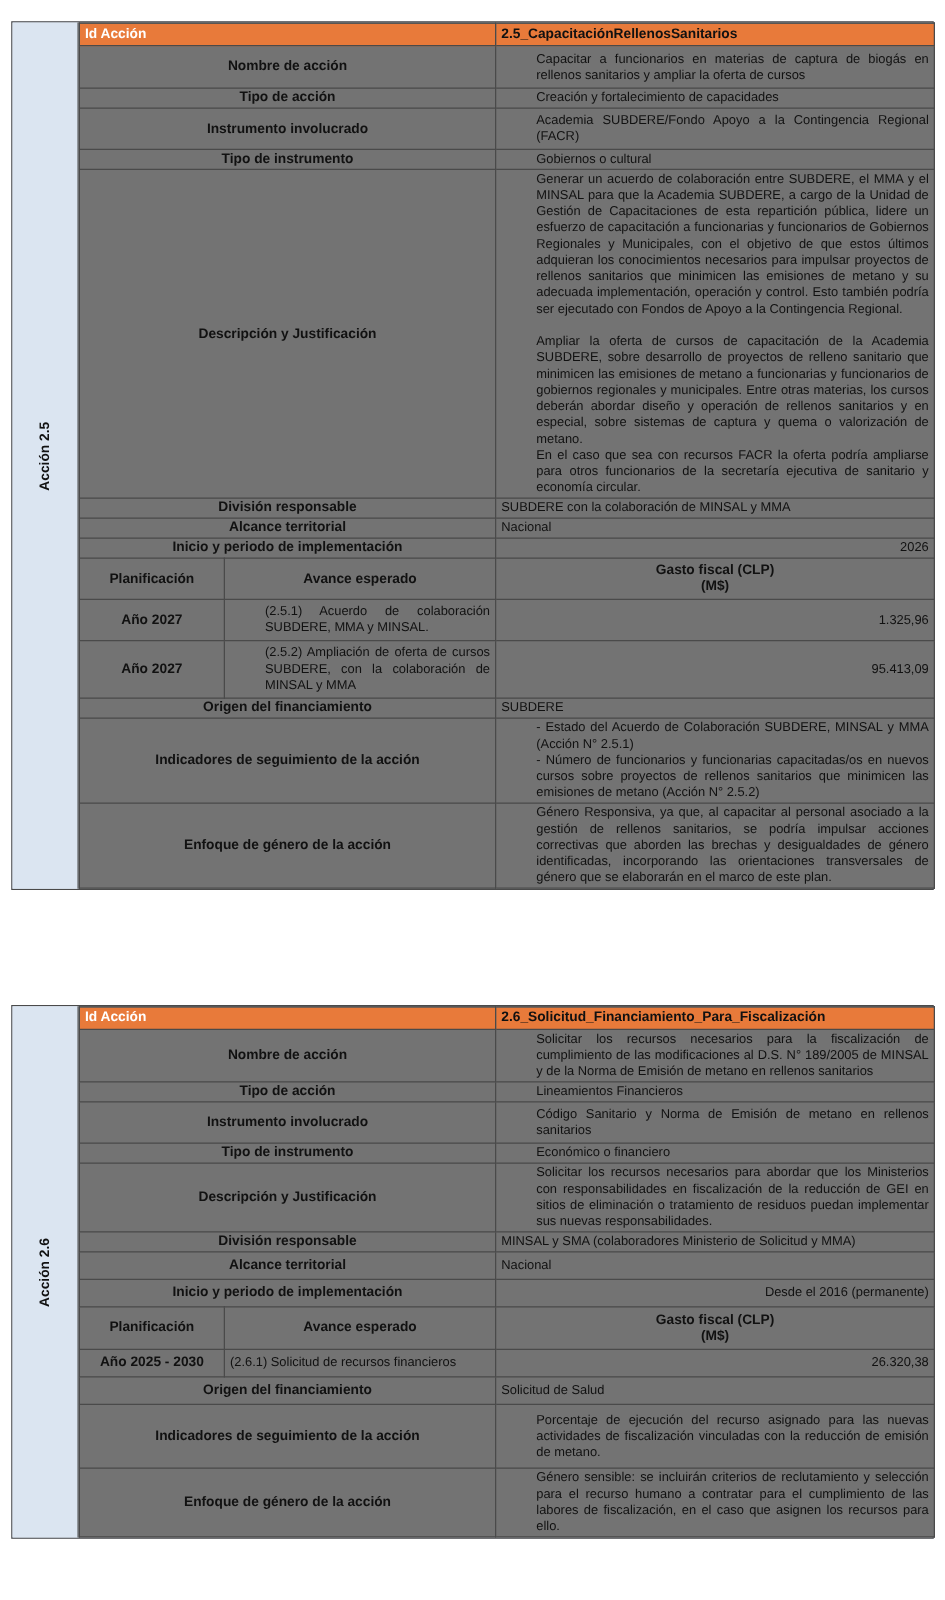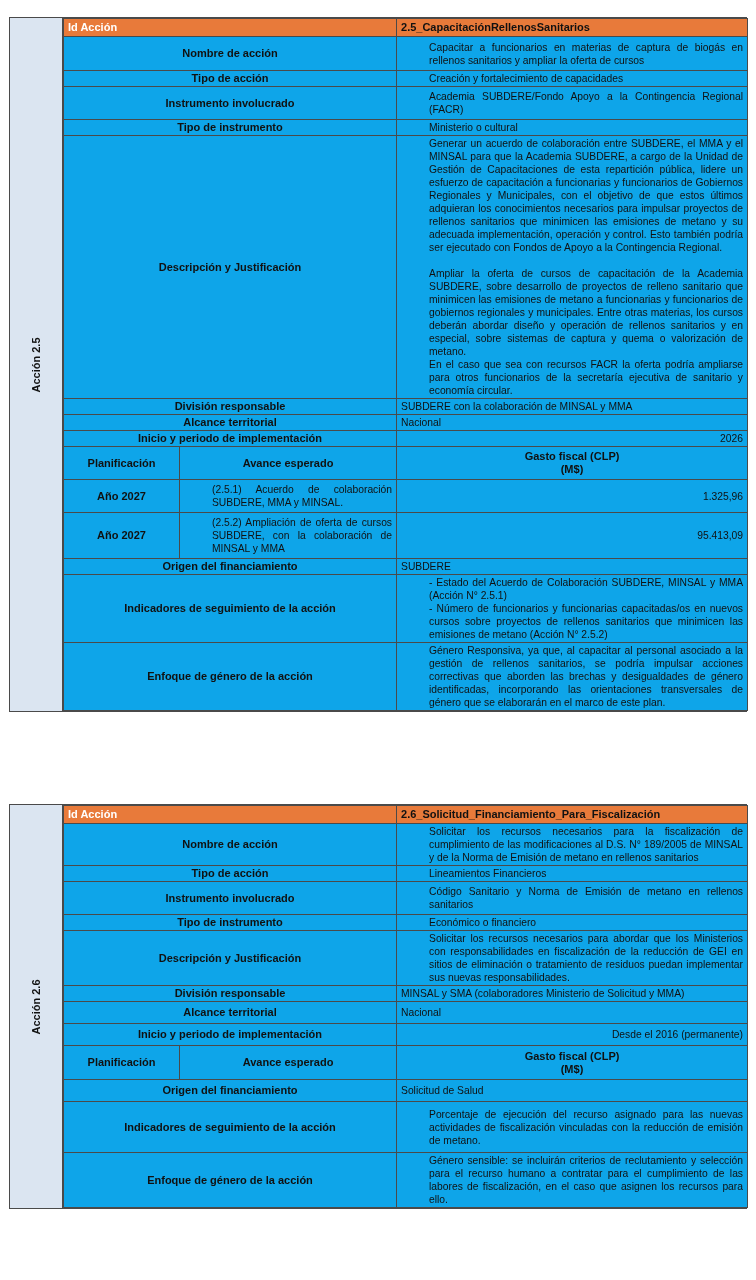--- a/index.html
+++ b/index.html
@@ -2,21 +2,21 @@
 <html><head>
 <meta charset="utf-8">
 <style>
   html, body { margin: 0; padding: 0; background: #ffffff; }
   body { width: 756px; height: 1280px; position: relative; overflow: hidden;
          font-family: "Liberation Sans", sans-serif; color: #111; }
   .block { position: absolute; left: 9px; width: 736px; border: 1px solid #4a4a4a; display: flex; background: #dbe5f1; }
   .side { width: 52px; background: #dbe5f1; border-right: 1px solid #4a4a4a; position: relative; flex: none; }
   .side span { position: absolute; left: 50%; top: 50%; transform: translate(-50%,-50%) rotate(-90deg);
                white-space: nowrap; font-weight: bold; font-size: 11px; }
-  table { border-collapse: collapse; width: 684px; table-layout: fixed; background: #0ea5e9; }
+  table { border-collapse: collapse; width: 684px; table-layout: fixed; background: #737373; }
   td { border: 1px solid #4a4a4a; font-size: 10.3px; line-height: 13px; padding: 1px 4px; vertical-align: middle; }
   td.lbl { font-weight: bold; font-size: 11px; text-align: center; }
   td.val { text-align: justify; padding-left: 32px; }
   td.num { text-align: right; padding-left: 36px; }
   td.ctr { text-align: center; font-weight: bold; font-size: 11px; }
   tr.head td { background: #e87a3a; color: #fff; font-weight: bold; font-size: 11px; height: 15px; }
   tr.head td.hv { color: #111; text-decoration: none; }
 </style>
 </head>
 <body>
@@ -43,21 +43,21 @@
     <tr>
       <td colspan="2" class="lbl">Tipo de acción</td>
       <td class="val">Creación y fortalecimiento de capacidades</td>
     </tr>
     <tr style="height:33px">
       <td colspan="2" class="lbl">Instrumento involucrado</td>
       <td class="val">Academia SUBDERE/Fondo Apoyo a la Contingencia Regional (FACR)</td>
     </tr>
     <tr>
       <td colspan="2" class="lbl">Tipo de instrumento</td>
-      <td class="val">Ministerio o cultural</td>
+      <td class="val">Gobiernos o cultural</td>
     </tr>
     <tr>
       <td colspan="2" class="lbl">Descripción y Justificación</td>
       <td class="val">
         <div>Generar un acuerdo de colaboración entre SUBDERE, el MMA y el MINSAL para que la Academia SUBDERE, a cargo de la Unidad de Gestión de Capacitaciones de esta repartición pública, lidere un esfuerzo de capacitación a funcionarias y funcionarios de Gobiernos Regionales y Municipales, con el objetivo de que estos últimos adquieran los conocimientos necesarios para impulsar proyectos de rellenos sanitarios que minimicen las emisiones de metano y su adecuada implementación, operación y control. Esto también podría ser ejecutado con Fondos de Apoyo a la Contingencia Regional.</div>
         <div style="height:13px"></div>
         <div>Ampliar la oferta de cursos de capacitación de la Academia SUBDERE, sobre desarrollo de proyectos de relleno sanitario que minimicen las emisiones de metano a funcionarias y funcionarios de gobiernos regionales y municipales. Entre otras materias, los cursos deberán abordar diseño y operación de rellenos sanitarios y en especial, sobre sistemas de captura y quema o valorización de metano.</div>
         <div>En el caso que sea con recursos FACR la oferta podría ampliarse para otros funcionarios de la secretaría ejecutiva de sanitario y economía circular.</div>
       </td>
     </tr>
@@ -159,20 +159,25 @@
     </tr>
     <tr style="height:34px">
       <td class="lbl">Planificación</td>
       <td class="ctr">Avance esperado</td>
       <td class="ctr">
         <div>Gasto fiscal (CLP)</div>
         <div>(M$)</div>
       </td>
     </tr>
     <tr style="height:22px">
+      <td class="lbl">Año 2025 - 2030</td>
+      <td>(2.6.1) Solicitud de recursos financieros</td>
+      <td class="num">26.320,38</td>
+    </tr>
+    <tr style="height:22px">
       <td colspan="2" class="lbl">Origen del financiamiento</td>
       <td>Solicitud de Salud</td>
     </tr>
     <tr style="height:51px">
       <td colspan="2" class="lbl">Indicadores de seguimiento de la acción</td>
       <td class="val">Porcentaje de ejecución del recurso asignado para las nuevas actividades de fiscalización vinculadas con la reducción de emisión de metano.</td>
     </tr>
     <tr style="height:51px">
       <td colspan="2" class="lbl">Enfoque de género de la acción</td>
       <td class="val">Género sensible: se incluirán criterios de reclutamiento y selección para el recurso humano a contratar para el cumplimiento de las labores de fiscalización, en el caso que asignen los recursos para ello.</td>

